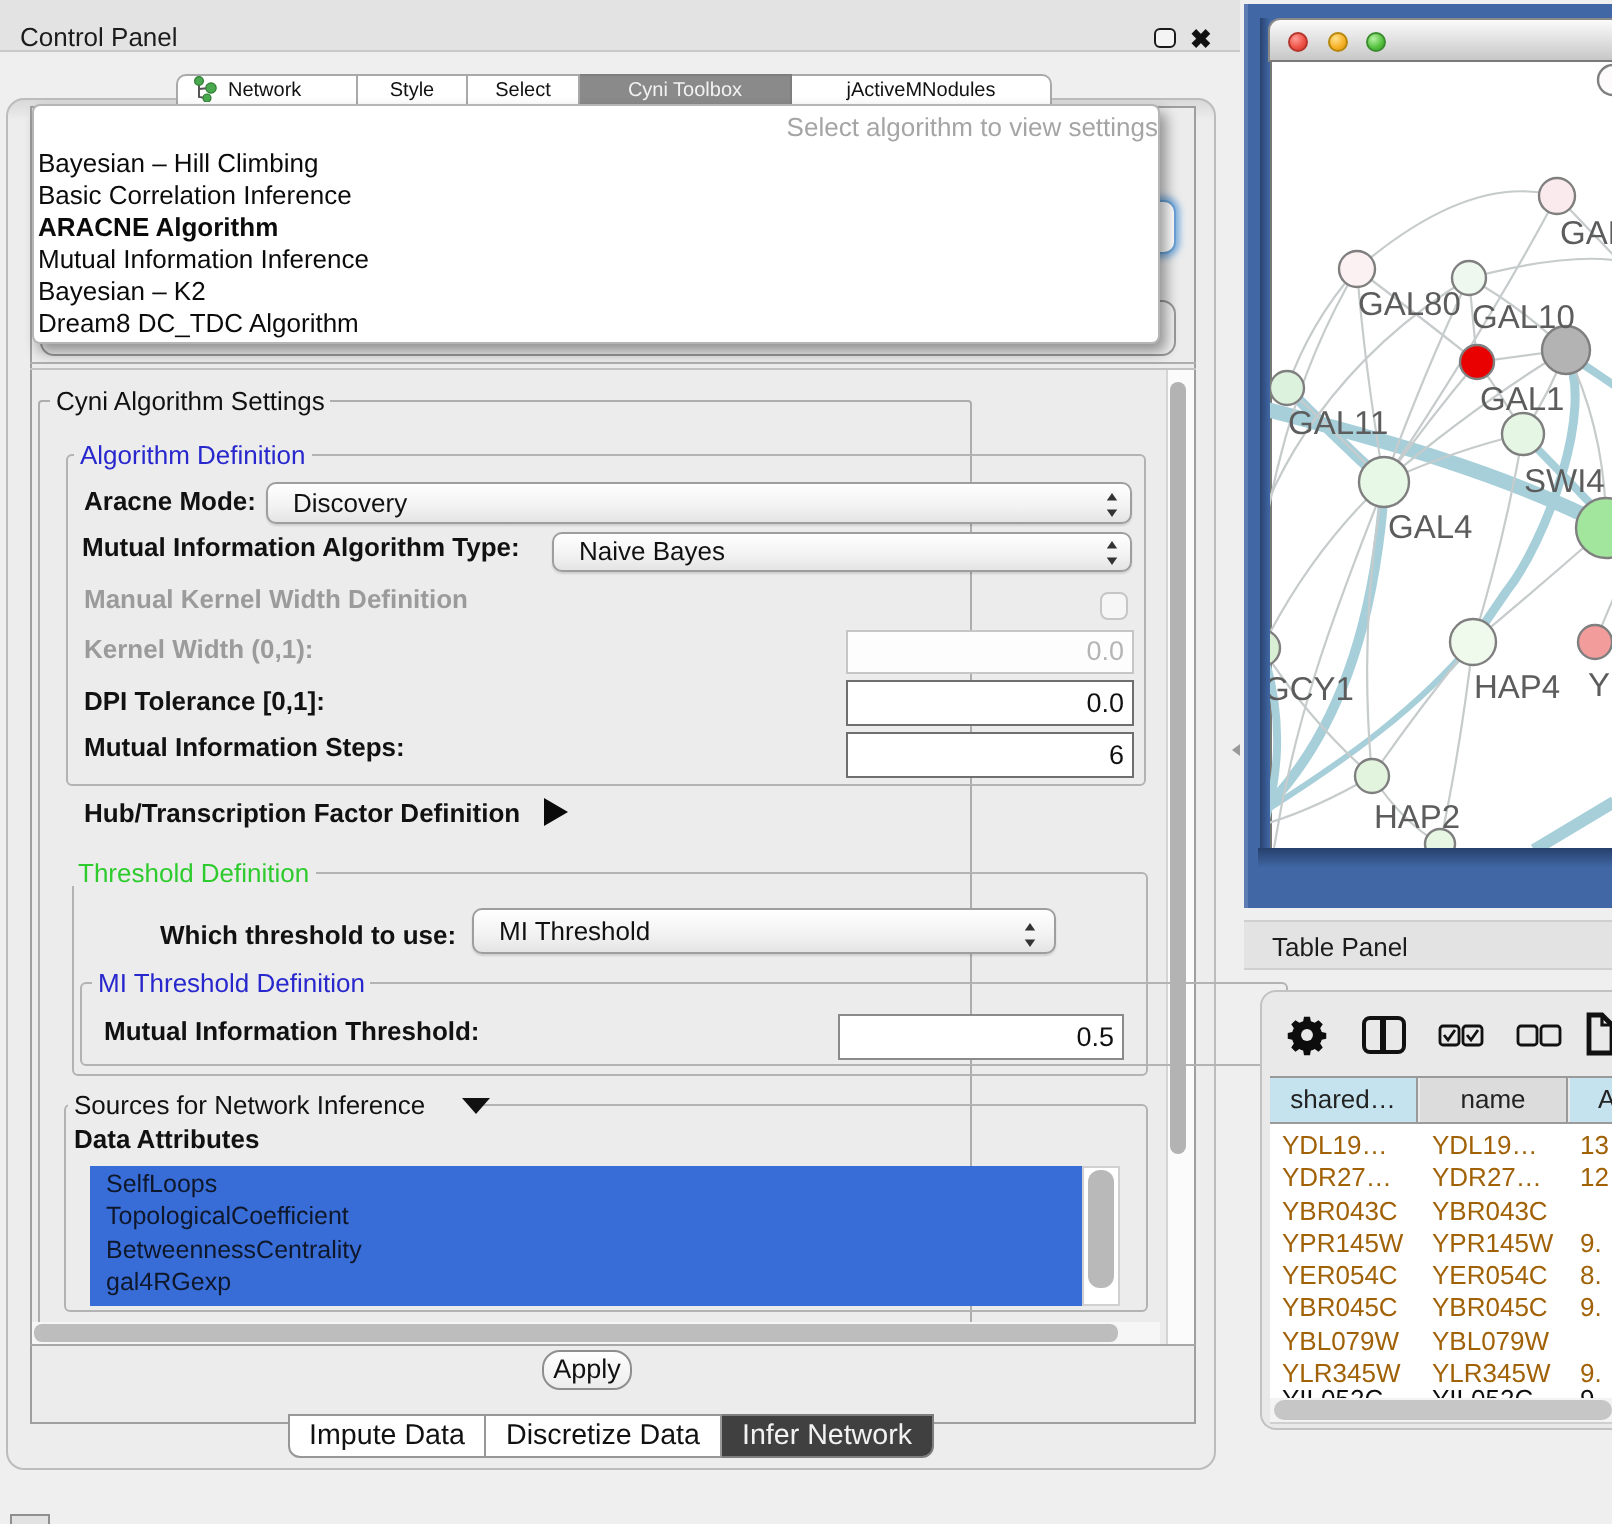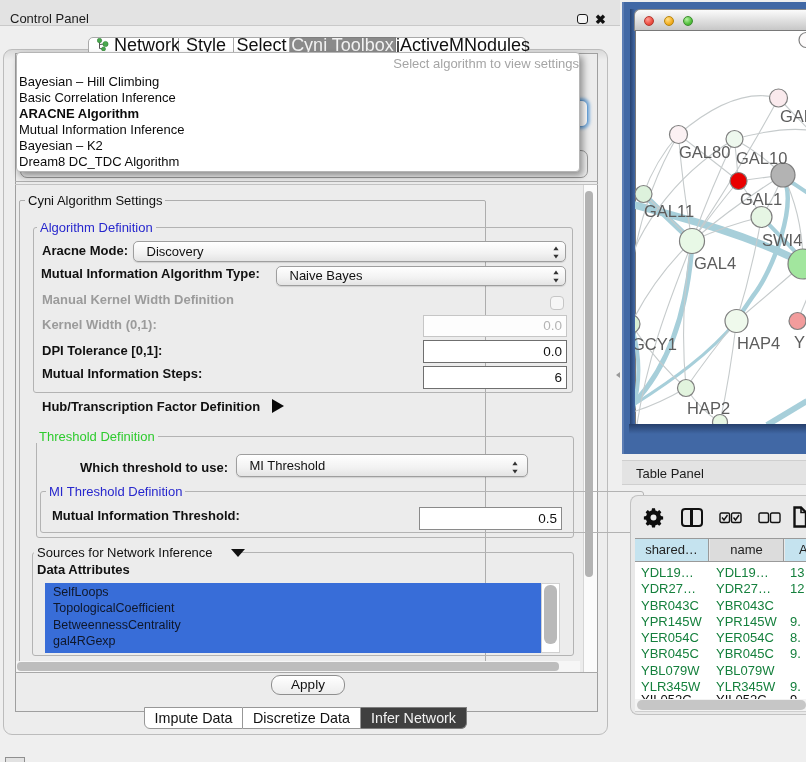--- a/index.html
+++ b/index.html
@@ -5,21 +5,21 @@
 *{margin:0;padding:0;box-sizing:border-box}
 html,body{width:806px;height:762px;overflow:hidden}
 body{position:relative;font-family:"Liberation Sans",sans-serif;background:#efefef;font-size:13px;color:#111}
 .abs{position:absolute}
 .b{font-weight:bold}
 .fs{position:absolute;border:1px solid #adadad;border-radius:3px}
 .fs>span{position:absolute;top:-7px;left:6px;background:#ececec;padding:0 3px;line-height:13px;font-size:13px;white-space:nowrap}
 .fld{position:absolute;background:#fff;text-align:right;padding-right:4px;font-size:13.5px;line-height:19px}
 .combo{position:absolute;border:1px solid #9e9e9e;border-radius:5px;background:linear-gradient(#ffffff,#f2f2f2 60%,#e4e4e4);box-shadow:0 1px 1px rgba(0,0,0,.12);font-size:13px;line-height:23px;padding-left:12.5px;color:#111}
 .combo .arr{position:absolute;right:6px;top:4px}
-.tab{display:inline-block;background:#fff;border-top:1px solid #a9a9a9;border-bottom:1px solid #a9a9a9;border-right:1px solid #a9a9a9;font-size:18px;text-align:center;line-height:15px;height:17px;vertical-align:top}
+.tab{display:inline-block;background:#fff;border-top:1px solid #a9a9a9;border-bottom:1px solid #a9a9a9;border-right:1px solid #a9a9a9;font-size:10px;text-align:center;line-height:15px;height:17px;vertical-align:top}
 .btab{display:inline-block;background:#fff;border:1px solid #979797;border-left:none;font-size:14.3px;text-align:center;line-height:20px;height:22px;vertical-align:top}
 </style>
 </head>
 <body>
 <div class="abs" style="left:2px;top:0;width:2px;height:3px;background:#555"></div>
 
 <div class="abs" style="left:0;top:5;width:620px;height:26px;background:#e3e3e3;border-bottom:1px solid #c9c9c9"></div>
 <div class="abs" style="left:10px;top:11px;font-size:13px;color:#1c1c1c">Control Panel</div>
 <div class="abs" style="left:577px;top:14px;width:11px;height:10px;border:1.5px solid #1a1a1a;border-radius:3px;background:#f4f4f4"></div>
 <div class="abs b" style="left:595px;top:12px;font-size:13px;color:#111">✖</div>
@@ -97,21 +97,21 @@
 </div>
 <div class="abs" style="left:231px;top:549px;width:0;height:0;border-top:8px solid #111;border-left:7.5px solid transparent;border-right:7.5px solid transparent"></div>
 <div class="abs b" style="left:37px;top:562px">Data Attributes</div>
 <div class="abs" style="left:45px;top:583px;width:496px;height:70px;background:#386dd8;color:#0f172a;font-size:12.5px;line-height:16.4px;padding:1px 0 0 8px">SelfLoops<br>TopologicalCoefficient<br>BetweennessCentrality<br>gal4RGexp</div>
 <div class="abs" style="left:541px;top:583px;width:19px;height:70px;background:#fff;border:1px solid #d0d0d0"></div>
 <div class="abs" style="left:544px;top:585px;width:13px;height:59px;background:#b9b9b9;border-radius:6px"></div>
 
 <div class="abs" style="left:16px;top:661px;width:564px;height:11px;background:#f6f6f6"></div>
 <div class="abs" style="left:17px;top:662px;width:542px;height:9px;background:#bdbdbd;border-radius:4px"></div>
 
-<div class="abs" style="left:271px;top:675px;width:74px;height:20px;border:1px solid #8e8e8e;border-radius:9px;background:linear-gradient(#ffffff,#ececec);text-align:center;line-height:18px;font-size:13.5px">Apply</div>
+<div class="abs" style="left:271px;top:675px;width:45px;height:20px;border:1px solid #8e8e8e;border-radius:9px;background:linear-gradient(#ffffff,#ececec);text-align:center;line-height:18px;font-size:13.5px">Apply</div>
 
 <div class="abs" style="left:144px;top:707px;height:22px;white-space:nowrap;font-size:0">
 <div class="btab" style="width:99px;border-left:1px solid #979797;border-bottom-left-radius:6px">Impute Data</div><div class="btab" style="width:118px">Discretize Data</div><div class="btab" style="width:106px;background:#404040;color:#f2f2f2;border-color:#7e7e7e;border-bottom-right-radius:6px">Infer Network</div>
 </div>
 
 <div class="abs" style="left:5px;top:757px;width:20px;height:12px;border:1px solid #8f8f8f;background:#e2e2e2"></div>
 
 <div class="abs" style="left:616px;top:372px;width:0;height:0;border-right:4px solid #9a9a9a;border-top:3px solid transparent;border-bottom:3px solid transparent"></div>
 
 <div class="abs" style="left:16px;top:52px;width:564px;height:120px;background:#fff;border:1px solid #b5b5b5;border-radius:4px;box-shadow:3px 4px 7px rgba(0,0,0,.4);z-index:30">
@@ -233,21 +233,21 @@
 <path d="M1.5 1.5 L8 1.5 L13 6.5 L13 20.5 L1.5 20.5 Z" fill="none" stroke="#111" stroke-width="2.4"></path>
 <path d="M8 1.5 L8 6.5 L13 6.5" fill="none" stroke="#111" stroke-width="1.6"></path>
 </svg>
 
 <div class="abs" style="left:635px;top:538px;width:171px;height:24px;border-top:1px solid #9a9a9a;border-bottom:1px solid #9a9a9a;font-size:13px;color:#222">
 <div style="position:absolute;left:0;top:0;width:74px;height:22px;background:#c5e3ef;border-right:1px solid #9a9a9a;text-align:center;line-height:22px">shared…</div>
 <div style="position:absolute;left:75px;top:0;width:74px;height:22px;background:#dcdcdc;border-right:1px solid #9a9a9a;text-align:center;line-height:22px">name</div>
 <div style="position:absolute;left:150px;top:0;width:21px;height:22px;background:#c5e3ef;text-align:left;line-height:22px;padding-left:14px">A</div>
 </div>
 
-<div class="abs" style="left:635px;top:562px;width:171px;height:137px;background:#fff;overflow:hidden;font-size:13px;color:#15803d">
+<div class="abs" style="left:635px;top:562px;width:171px;height:137px;background:#fff;overflow:hidden;font-size:13px;color:#a16207">
 <div style="position:absolute;left:6px;top:3px;line-height:16.3px">YDL19…<br>YDR27…<br>YBR043C<br>YPR145W<br>YER054C<br>YBR045C<br>YBL079W<br>YLR345W</div>
 <div style="position:absolute;left:81px;top:3px;line-height:16.3px">YDL19…<br>YDR27…<br>YBR043C<br>YPR145W<br>YER054C<br>YBR045C<br>YBL079W<br>YLR345W</div>
 <div style="position:absolute;left:155px;top:3px;line-height:16.3px">13<br>12<br>&nbsp;<br>9.<br>8.<br>9.<br>&nbsp;<br>9.</div>
 </div>
 <div class="abs" style="left:635px;top:694px;width:171px;height:5px;overflow:hidden;font-size:13px;color:#0d0d0d">
 <span style="position:absolute;left:6px;top:-2px">YIL052C</span>
     <span style="position:absolute;left:81px;top:-2px">YIL052C</span>
     <span style="position:absolute;left:155px;top:-2px">9.</span>
 </div>
 

